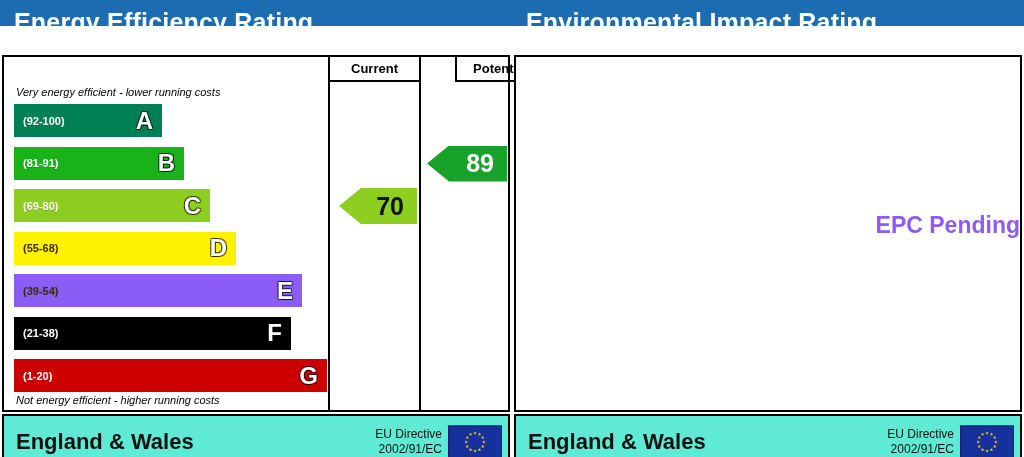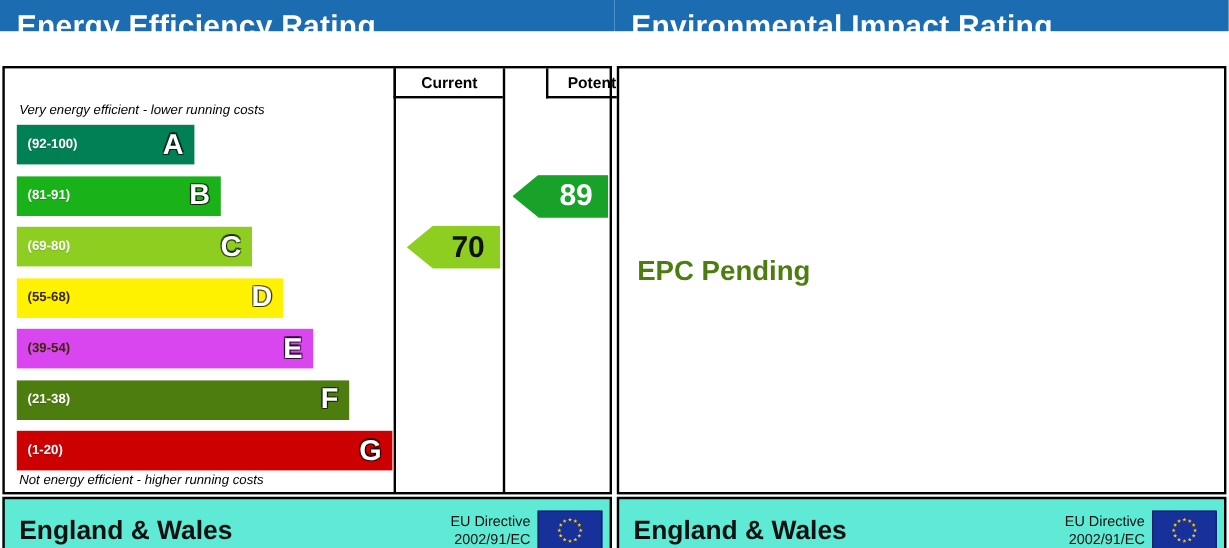--- a/index.html
+++ b/index.html
@@ -154,27 +154,27 @@
     font-size: 25px;
     font-weight: bold;
     clip-path: polygon(0% 50%, 22px 0%, 100% 0%, 100% 100%, 22px 100%);
   }
   .rating-arrow.current   { left: 335px; width: 78px; }
   .rating-arrow.potential { left: 423px; width: 80px; }
 
   
   .pending-msg {
     position: absolute;
-    left: 15px;
+    left: 0;
     right: 0;
     top: 155px;
-    text-align: left;
+    text-align: right;
     font-size: 23px;
     font-weight: bold;
-    color: #4d7c0f;
+    color: #8b5cf6;
   }
 
   
   .footer {
     position: absolute;
     left: 2px;
     top: 414px;
     width: 508px;
     height: 56px;
     border: 2px solid #000000;
@@ -246,25 +246,25 @@
           <span class="letter">B</span>
         </div>
         <div class="band" style="background: rgb(141, 206, 33); width: 196px; top: 107px; padding-left: 32px;">
           <span class="range">(69-80)</span>
           <span class="letter">C</span>
         </div>
         <div class="band dark-range" style="background: rgb(255, 242, 0); width: 222px; top: 149.5px;">
           <span class="range">(55-68)</span>
           <span class="letter">D</span>
         </div>
-        <div class="band dark-range" style="background: #d946ef; width: 247px; top: 192px;">
+        <div class="band dark-range" style="background: #8b5cf6; width: 288px; top: 192px;">
           <span class="range">(39-54)</span>
           <span class="letter">E</span>
         </div>
-        <div class="band" style="background: #4d7c0f; width: 277px; top: 234.5px; padding-left: 30px;">
+        <div class="band" style="background: #000000; width: 277px; top: 234.5px; padding-left: 30px;">
           <span class="range">(21-38)</span>
           <span class="letter">F</span>
         </div>
         <div class="band" style="background: rgb(204, 0, 0); width: 313px; top: 277px;">
           <span class="range">(1-20)</span>
           <span class="letter">G</span>
         </div>
 
         <div class="caption bottom">Not energy efficient - higher running costs</div>
       </div>

